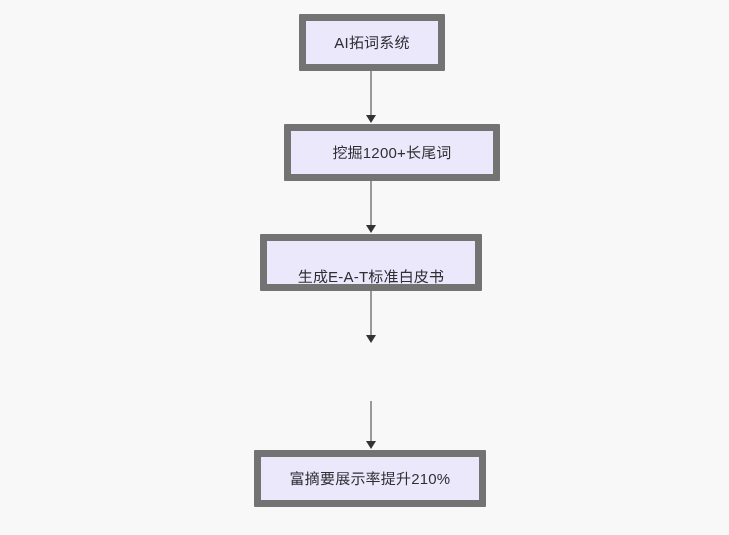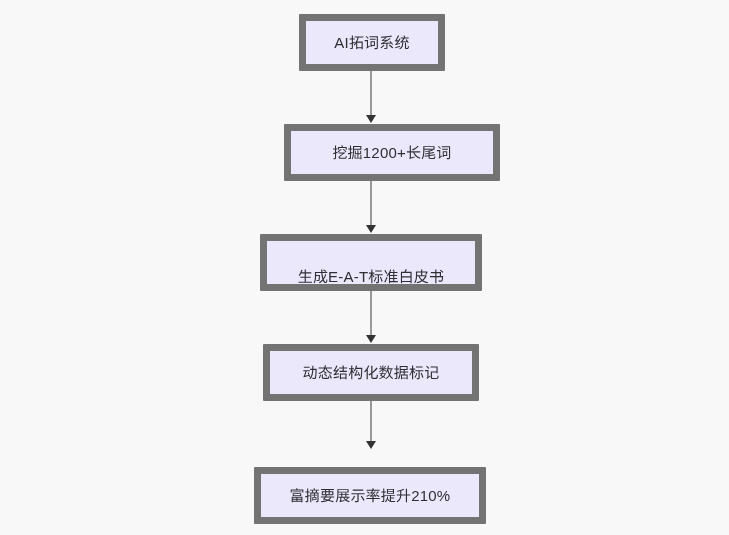--- a/index.html
+++ b/index.html
@@ -42,21 +42,21 @@
     white-space: nowrap;
     letter-spacing: 0.2px;
     font-weight: 400;
   }
 
   
   #node-0 { left: 299px; top: 14px;  width: 146px; }
   #node-1 { left: 276px; top: 124px; width: 216px; margin-left: 8px; }
   #node-2 { left: 260px; top: 234px; width: 222px; align-items: flex-end; }
   #node-3 { left: 263px; top: 344px; width: 216px; }
-  #node-4 { left: 254px; top: 450px; width: 232px; margin-top: 17px; }
+  #node-4 { left: 254px; top: 450px; width: 232px; }
 
   
   .edge {
     position: absolute;
     left: 370px;
     width: 2px;
     background: #999999;
     z-index: 1;
   }
   #edge-0 { top: 71px;  height: 46px; }
@@ -98,23 +98,20 @@
   <div class="edge" id="edge-1"></div>
   <div class="arrowhead" id="arrowhead-1"></div>
 
   <div class="node" id="node-2">
     <span class="node-label">生成E-A-T标准白皮书</span>
   </div>
 
   <div class="edge" id="edge-2"></div>
   <div class="arrowhead" id="arrowhead-2"></div>
 
-  <div class="node" id="node-3">
-    <span class="node-label">动态结构化数据标记</span>
-  </div>
 
   <div class="edge" id="edge-3"></div>
   <div class="arrowhead" id="arrowhead-3"></div>
 
   <div class="node" id="node-4">
     <span class="node-label">富摘要展示率提升210%</span>
   </div>
 
 </div>
 

